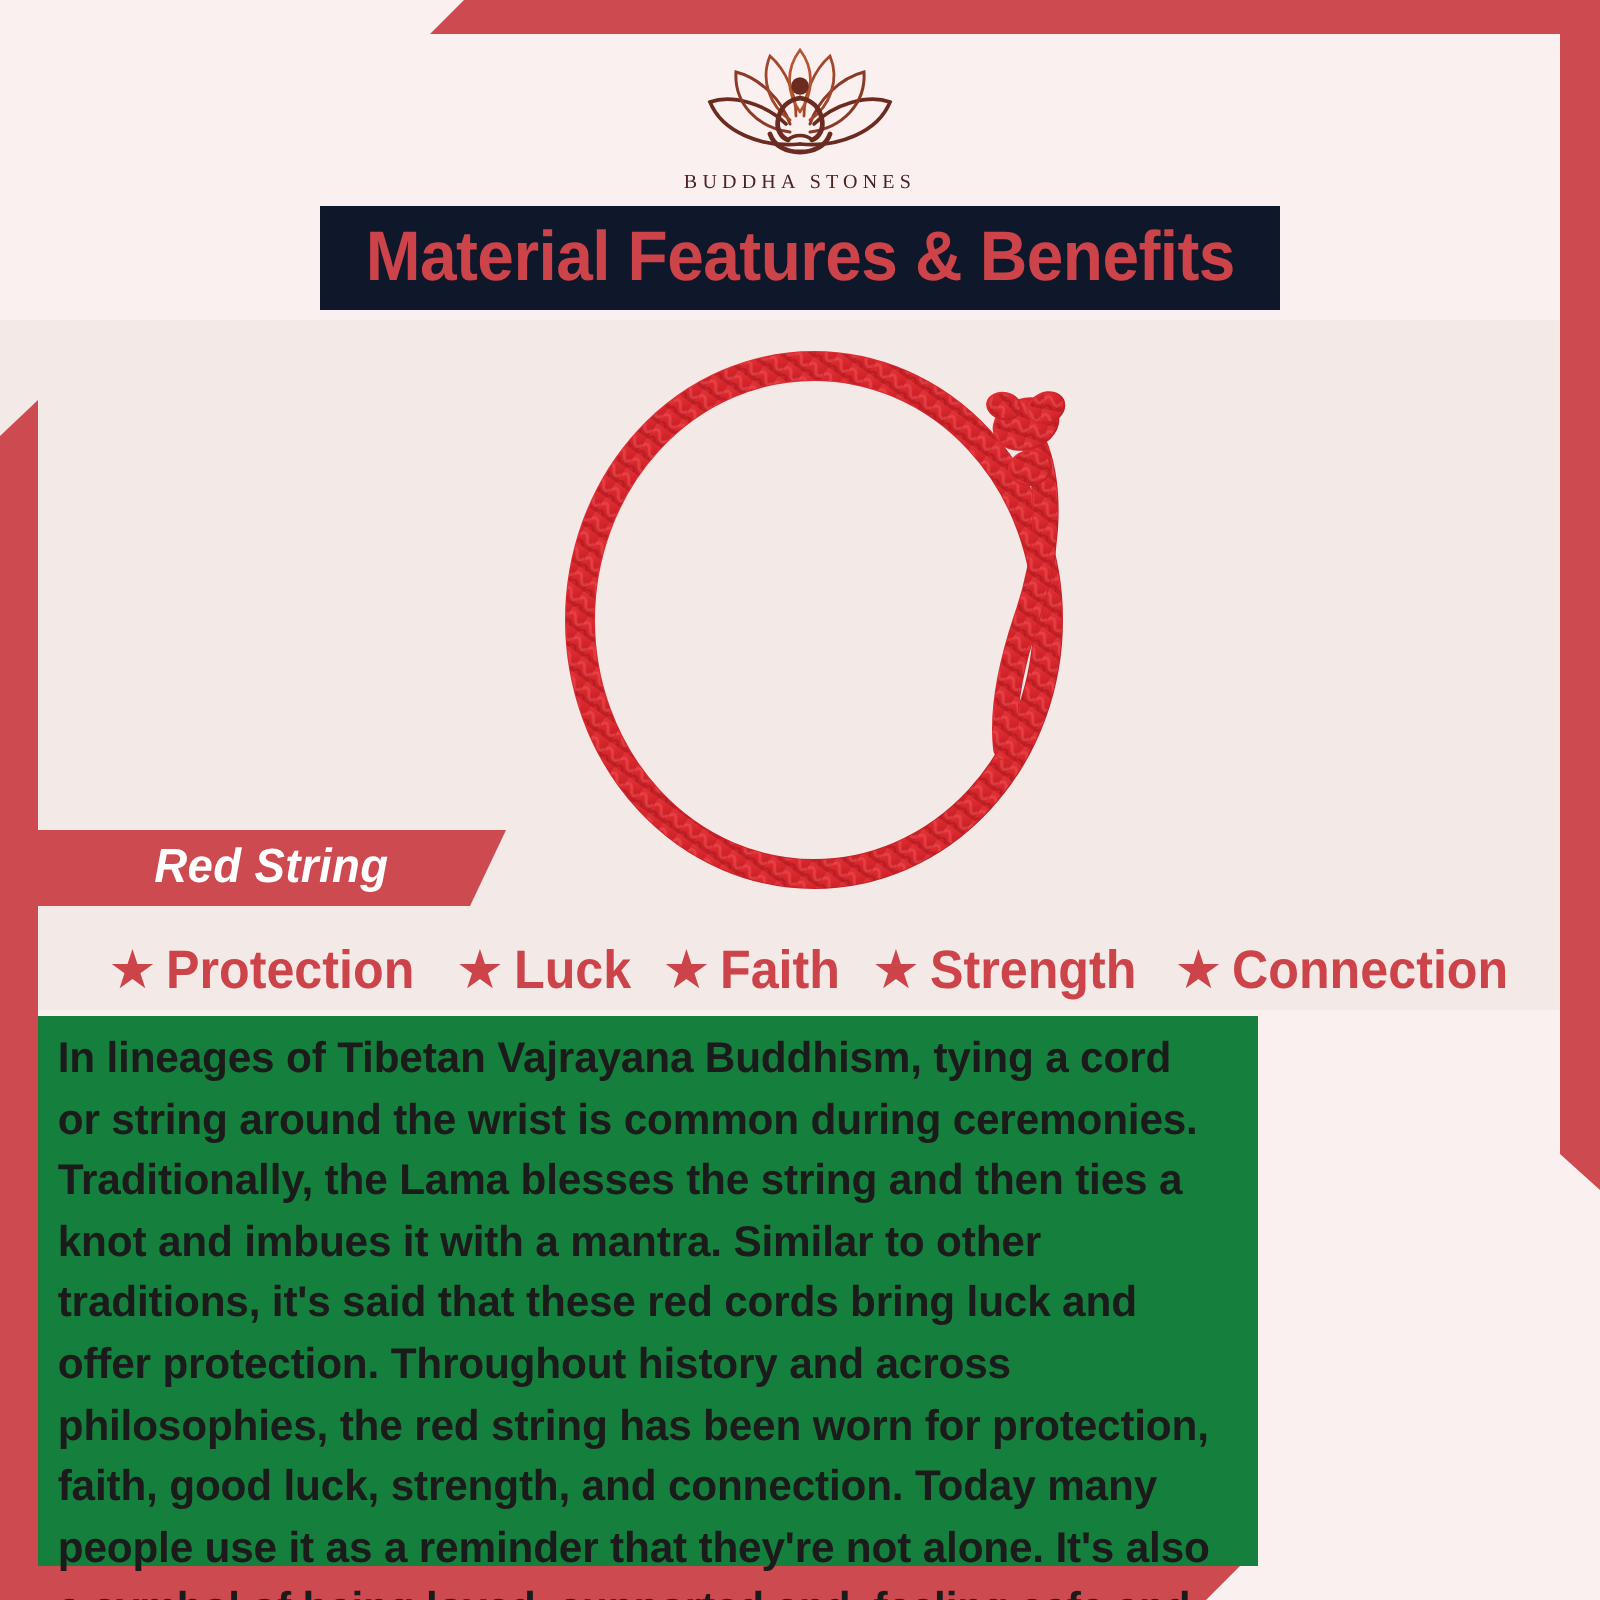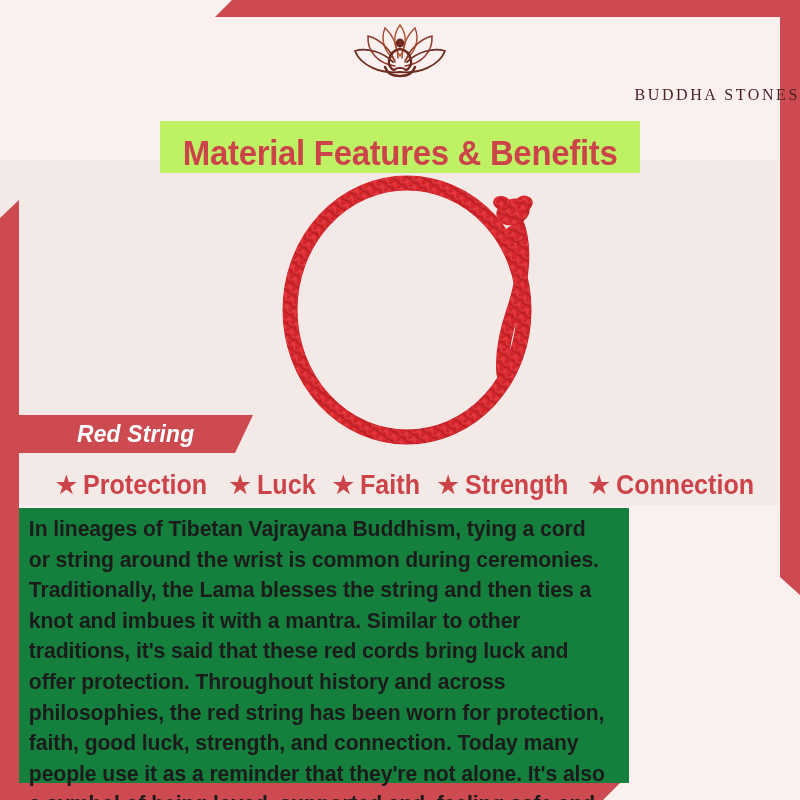--- a/index.html
+++ b/index.html
@@ -84,35 +84,34 @@
   .logo-mark {
     display: block;
     margin: 0 auto;
     width: 130px;
     height: 62px;
   }
   .logo-word {
     display: block;
     margin-top: 4px;
     font-family: "Liberation Serif", serif;
-    font-size: 16px;
+    font-size: 10px;
     font-weight: 400;
     letter-spacing: 2.6px;
     color: #4a2323;
-    text-align: right;
   }
 
   
   .title-band {
     position: absolute;
-    left: 160px; top: 121px;
+    left: 160px; top: 103px;
     width: 480px; height: 52px;
-    background: #bef264;
+    background: #0f172a;
     display: flex;
-    align-items: flex-end;
+    align-items: center;
     justify-content: center;
   }
   .title-text {
     font-family: "Liberation Sans Narrow", "Liberation Sans", sans-serif;
     font-size: 35px;
     font-weight: bold;
     color: #cc4449;
     letter-spacing: -0.3px;
     transform: scaleX(0.94);
     white-space: nowrap;

